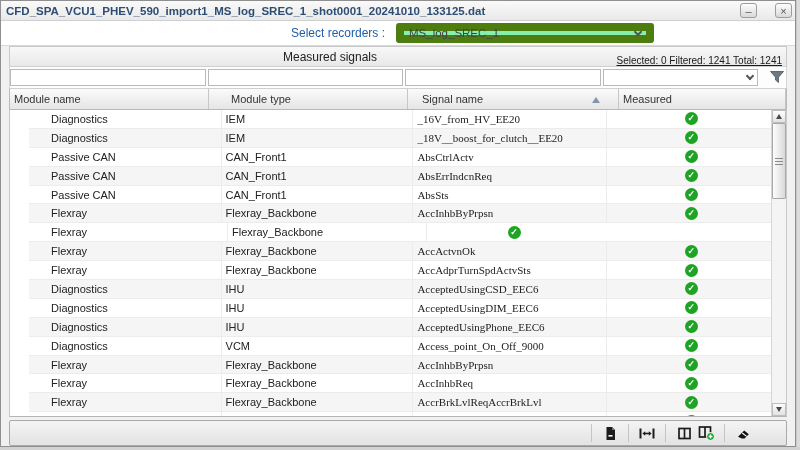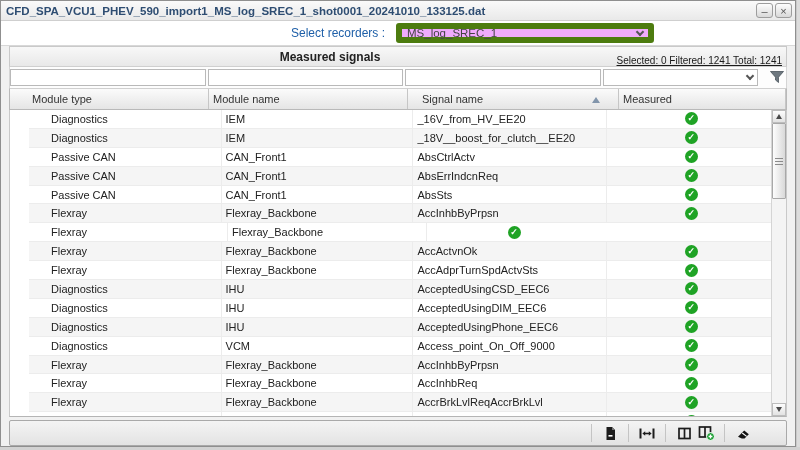--- a/index.html
+++ b/index.html
@@ -13,20 +13,21 @@
   .window {
     position:absolute; left:0; top:0; width:796px; height:447px;
     background:#f1f1f1; border:1px solid #8f8f8f;
   }
   
   .titlebar {
     height:20px; display:flex; align-items:center;
     background:linear-gradient(#fafafa,#e9e9e9);
     border-bottom:1px solid #cfcfcf;
     padding:0 3px 0 5px;
+    gap:16px;
   }
   .titlebar .title {
     flex:1; font-size:11.5px; font-weight:bold; color:#2e4d72;
     white-space:nowrap; overflow:hidden;
   }
   .winbtn {
     width:17px; height:15px; margin-left:2px;
     background:linear-gradient(#fdfdfd,#d9d9d9);
     border:1px solid #9d9d9d; border-radius:3px;
     font-size:11px; line-height:12px; color:#555; text-align:center;
@@ -34,39 +35,39 @@
   }
   
   .recorder-row {
     height:25px; background:#ffffff; border-bottom:1px solid #d8d8d8;
     display:flex; align-items:center;
   }
   .recorder-label {
     width:395px; text-align:right; color:#1e5fa8; font-size:12px; padding-right:11px;
   }
   .combo {
-    width:258px; height:20px; background:#f0abfc;
-    border:6px solid #4d7c0f; border-radius:3px;
+    width:258px; height:20px; background:#86efac;
+    border:8px solid #4d7c0f; border-radius:3px;
     display:flex; align-items:center; padding:0 5px; cursor:default;
   }
   .combo .combo-value { flex:1; font-size:11.5px; color:#444; }
   .chev {
     width:6px; height:6px; border-right:2px solid #555; border-bottom:2px solid #555;
     transform:rotate(45deg); margin-top:-3px;
   }
   
   .panel { margin:0 8px; }
   .panel-header {
     height:21px; position:relative;
     background:linear-gradient(#f8f8f8,#e8e8e8);
     border:1px solid #c9c9c9; border-bottom:1px solid #cfcfcf;
   }
   .panel-title {
     position:absolute; left:0; width:640px; text-align:center; top:3px;
-    font-size:12px; font-weight:bold; color:#222;
+    font-size:12px; font-weight:normal; color:#222;
   }
   .panel-status {
     position:absolute; right:4px; top:8px; font-size:10px; color:#1a1a1a;text-decoration:underline;
   }
   
   .filter-row {
     height:21px; background:#fdfdfd; display:flex; align-items:center;
     border-left:1px solid #d5d5d5; border-right:1px solid #d5d5d5;
   }
   .filter-input {
@@ -110,21 +111,21 @@
   }
   .rows { width:769px; overflow:hidden; }
   .trow { display:flex; height:18.9px; background:#fff; border-bottom:1px solid #ececec;margin-left:19px; }
   .trow.alt { background:#f5f5f5; }
   .tcell {
     font-size:11px; color:#222; display:flex; align-items:center;
     padding-left:4px; border-right:1px solid #ececec; overflow:hidden; white-space:nowrap;
   }
   .tc0 { width:199px; padding-left:22px; }
   .tc1 { width:199px; }
-  .tc2 { width:201px; }
+  .tc2 { width:201px;font-family:Liberation Serif, serif; }
   .tc3 { width:170px; border-right:none; justify-content:center; }
   .check {
     width:13px; height:13px; border-radius:50%; background:#1fa325;
     color:#fff; font-size:9px; line-height:13px; text-align:center;
     font-weight:bold; display:inline-block;
   }
   
   .scrollbar {
     width:15px; background:#f4f4f4; border-left:1px solid #d5d5d5;
     display:flex; flex-direction:column; position:relative;
@@ -194,22 +195,22 @@
         <span class="chev"></span>
       </div>
       <button class="funnel-btn">
         <svg width="16" height="16" viewBox="0 0 16 16">
           <path d="M1.5 2.5h13L9.5 8.2v5.3L6.5 11V8.2z" fill="#6e7880" stroke="#4a545c" stroke-width="0.8"></path>
         </svg>
       </button>
     </div>
 
     <div class="col-header">
+      <div class="hcell hc1">Module name</div>
       <div class="hcell hc0">Module type</div>
-      <div class="hcell hc1">Module name</div>
       <div class="hcell hc2">
         <span>Signal name</span>
         <span class="sort-asc"></span>
       </div>
       <div class="hcell hc3">Measured</div>
       <div class="hcell hc-corner"></div>
     </div>
 
     <div class="body-wrap">
       <div class="rows">

